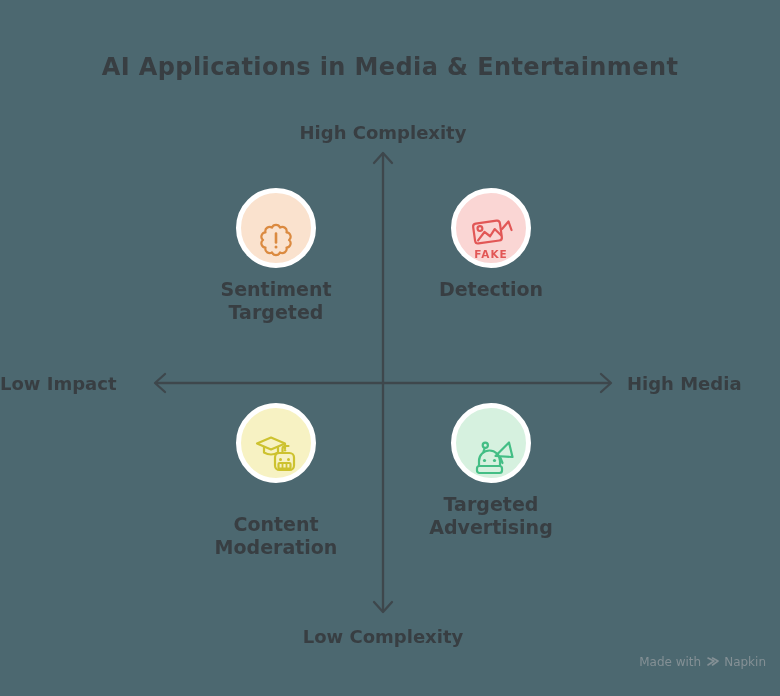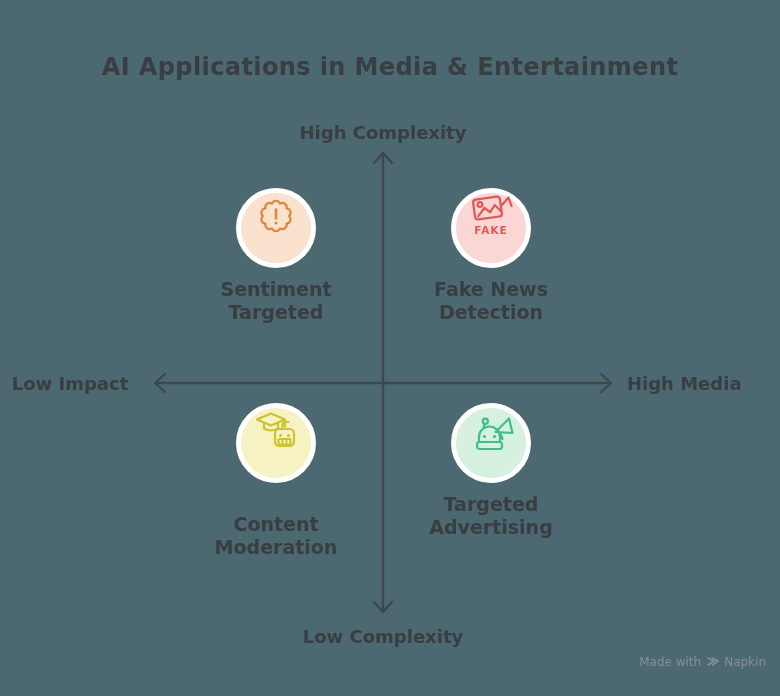--- a/index.html
+++ b/index.html
@@ -8,29 +8,29 @@
   html,body{margin:0;padding:0;}
   body{background:var(--bg);font-family:"DejaVu Sans",sans-serif;}
   .canvas{position:relative;width:780px;height:696px;background:var(--bg);overflow:hidden;}
 
   .title{position:absolute;top:53px;left:0;width:780px;text-align:center;
          font-size:24px;font-weight:bold;letter-spacing:0.4px;color:var(--text);}
 
   .axis-label{position:absolute;font-size:18px;font-weight:bold;color:var(--text);white-space:nowrap;}
   .axis-top{top:122px;left:383px;transform:translateX(-50%);}
   .axis-bottom{top:626px;left:383px;transform:translateX(-50%);}
-  .axis-left{top:373px;left:0;width:140px;text-align:center;}
+  .axis-left{top:373px;left:0;width:140px;text-align:left;}
   .axis-right{top:373px;left:627px;}
 
   .axes-svg{position:absolute;top:0;left:0;}
   .axes-svg path,.axes-svg polyline{stroke:var(--axis);stroke-width:2.3;fill:none;
          stroke-linecap:round;stroke-linejoin:round;}
 
   .q-circle{position:absolute;width:70px;height:70px;border:5px solid var(--halo);
-         border-radius:50%;display:flex;align-items:flex-start;justify-content:center;}
+         border-radius:50%;display:flex;align-items:flex-end;justify-content:center;}
   .q-circle svg{display:block;}
   .q-circle .st{stroke:currentColor;stroke-width:2.2;fill:none;stroke-linecap:round;stroke-linejoin:round;}
   .q-circle .fl{fill:currentColor;stroke:none;}
   .q-circle text{fill:currentColor;stroke:none;font-family:"DejaVu Sans",sans-serif;
          font-weight:bold;font-size:10.5px;letter-spacing:1px;}
   .pos-tl{left:236px;top:188px;} .pos-tr{left:451px;top:188px;}
   .pos-bl{left:236px;top:403px;} .pos-br{left:451px;top:403px;}
 
   .q-label{position:absolute;width:220px;text-align:center;font-size:19px;font-weight:bold;
          line-height:22.5px;color:var(--text);}
@@ -80,21 +80,20 @@
       <g transform="rotate(-8 20 15)">
         <rect class="st" x="6" y="5" width="27" height="20" rx="3"></rect>
         <circle class="st" cx="12.5" cy="10.5" r="2.4"></circle>
         <path class="st" d="M9 22 L16.5 14.5 L21.5 19.5 L27 13 L32.5 20"></path>
       </g>
       <path class="st" d="M34 12 L40.5 4.5 L43.5 13"></path>
       <text x="23" y="41" text-anchor="middle">FAKE</text>
     </svg>
   </div>
   <div class="q-label lab-tr">
-    <div>Fake News</div>
     <div>Detection</div>
   </div>
 
   <div class="q-circle pos-bl" style="background: rgb(247, 242, 195); color: rgb(205, 194, 47);">
     <svg width="46" height="46" viewBox="0 0 46 46">
       <path class="st" d="M4 11.5 L18 5.5 L32 11.5 L18 17.5 Z"></path>
       <path class="st" d="M11 15 L11 20.5 Q18 24.5 25 20.5 L25 15"></path>
       <path class="st" d="M32 12 L32 16.5"></path>
       <circle class="fl" cx="32" cy="18.2" r="1.2"></circle>
       <rect class="st" x="22" y="21" width="19" height="17" rx="4.5"></rect>

